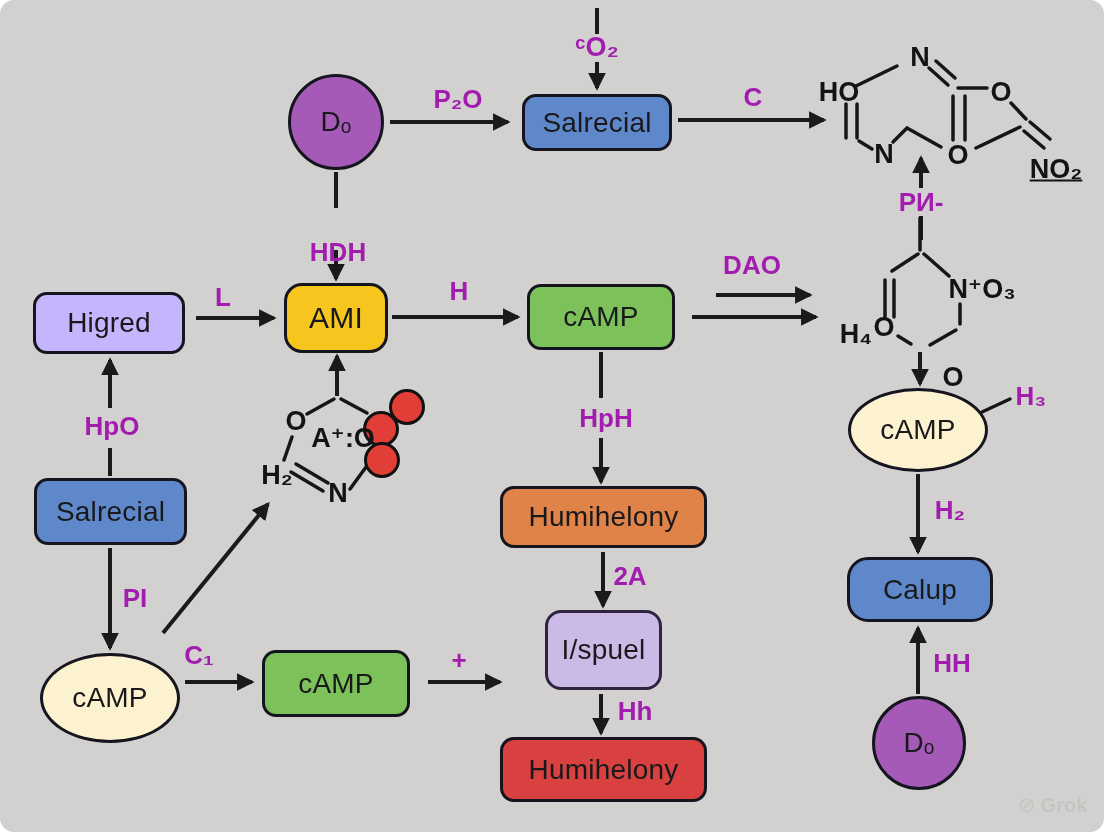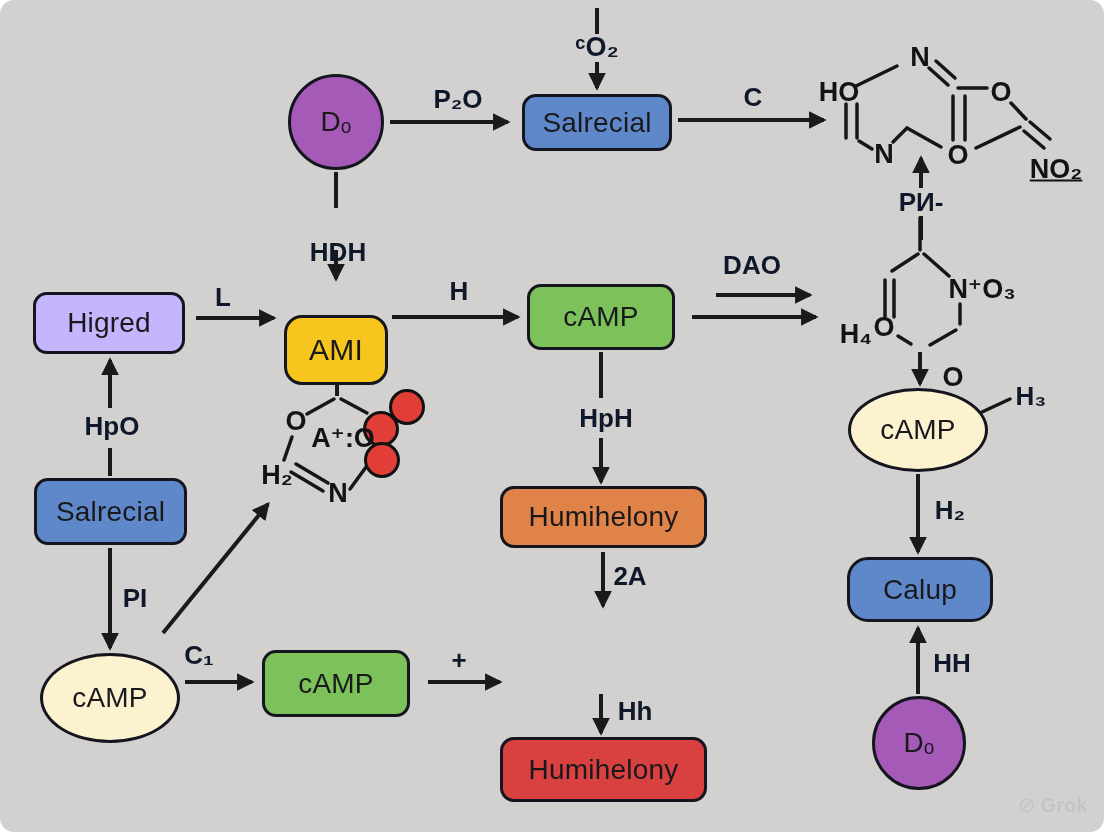--- a/index.html
+++ b/index.html
@@ -13,21 +13,21 @@
   .node{
     position:absolute;display:flex;align-items:center;justify-content:center;
     border:3px solid #15151f;border-radius:14px;
     font-size:28px;font-weight:400;color:#19191c;box-sizing:border-box;
     letter-spacing:.2px;
   }
   .circle{border-radius:50%;}
   .ellipse{border-radius:50%;}
   .lbl{
     position:absolute;transform:translate(-50%,-50%);
-    font-size:26px;font-weight:600;color:#0f172a;white-space:nowrap;line-height:1;
+    font-size:26px;font-weight:600;color:#a21caf;white-space:nowrap;line-height:1;
   }
   .atom{
     position:absolute;transform:translate(-50%,-50%);
     font-size:27px;font-weight:600;color:#131313;white-space:nowrap;line-height:1;
   }
   #watermark{
     position:absolute;left:1018px;top:793px;display:flex;align-items:center;gap:5px;
     color:#c5c4c2;font-weight:700;font-size:20px;user-select:none;
   }
   #watermark .wicon{font-size:21px;font-weight:400;}
@@ -121,32 +121,33 @@
       <circle cx="382" cy="460" r="16.5" fill="#e23e38"></circle>
     </g>
   </svg>
 
   <div class="node circle" style="left:288px;top:74px;width:96px;height:96px;background:#a55ab8;">Dₒ</div>
 
   <div class="node" style="left:522px;top:94px;width:150px;height:57px;background:#5e88c9;">Salrecial</div>
 
   <div class="node" style="left:33px;top:292px;width:152px;height:62px;background:#c4b5fd;">Higred</div>
 
-  <div class="node" style="left:284px;top:283px;width:104px;height:70px;background:#f6c61f;border-radius:18px;font-size:30px;margin-top:32px;">AMI</div>
+  <div class="node" style="left:284px;top:283px;width:104px;height:70px;background:#f6c61f;border-radius:18px;font-size:30px;">AMI</div>
 
   <div class="node" style="left:527px;top:284px;width:148px;height:66px;background:#7cc159;">cAMP</div>
 
   <div class="node" style="left:34px;top:478px;width:153px;height:67px;background:#5e88c9;">Salrecial</div>
 
   <div class="node ellipse" style="left:40px;top:653px;width:140px;height:90px;background:#fdf2cf;">cAMP</div>
 
   <div class="node" style="left:262px;top:650px;width:148px;height:67px;background:#7cc159;">cAMP</div>
 
   <div class="node" style="left:500px;top:486px;width:207px;height:62px;background:#e08348;">Humihelony</div>
 
+  <div class="node" style="left:545px;top:610px;width:117px;height:80px;background:#ccbae6;border-color:#2e2440;border-radius:16px;">I/spuel</div>
 
   <div class="node" style="left:500px;top:737px;width:207px;height:65px;background:#d8413f;">Humihelony</div>
 
   <div class="node ellipse" style="left:848px;top:388px;width:140px;height:84px;background:#fdf2cf;">cAMP</div>
 
   <div class="node" style="left:847px;top:557px;width:146px;height:65px;background:#5e88c9;border-radius:21px;">Calup</div>
 
   <div class="node circle" style="left:872px;top:696px;width:94px;height:94px;background:#a55ab8;">Dₒ</div>
 
   <div class="lbl" style="left:458px;top:99px;">P₂O</div>

